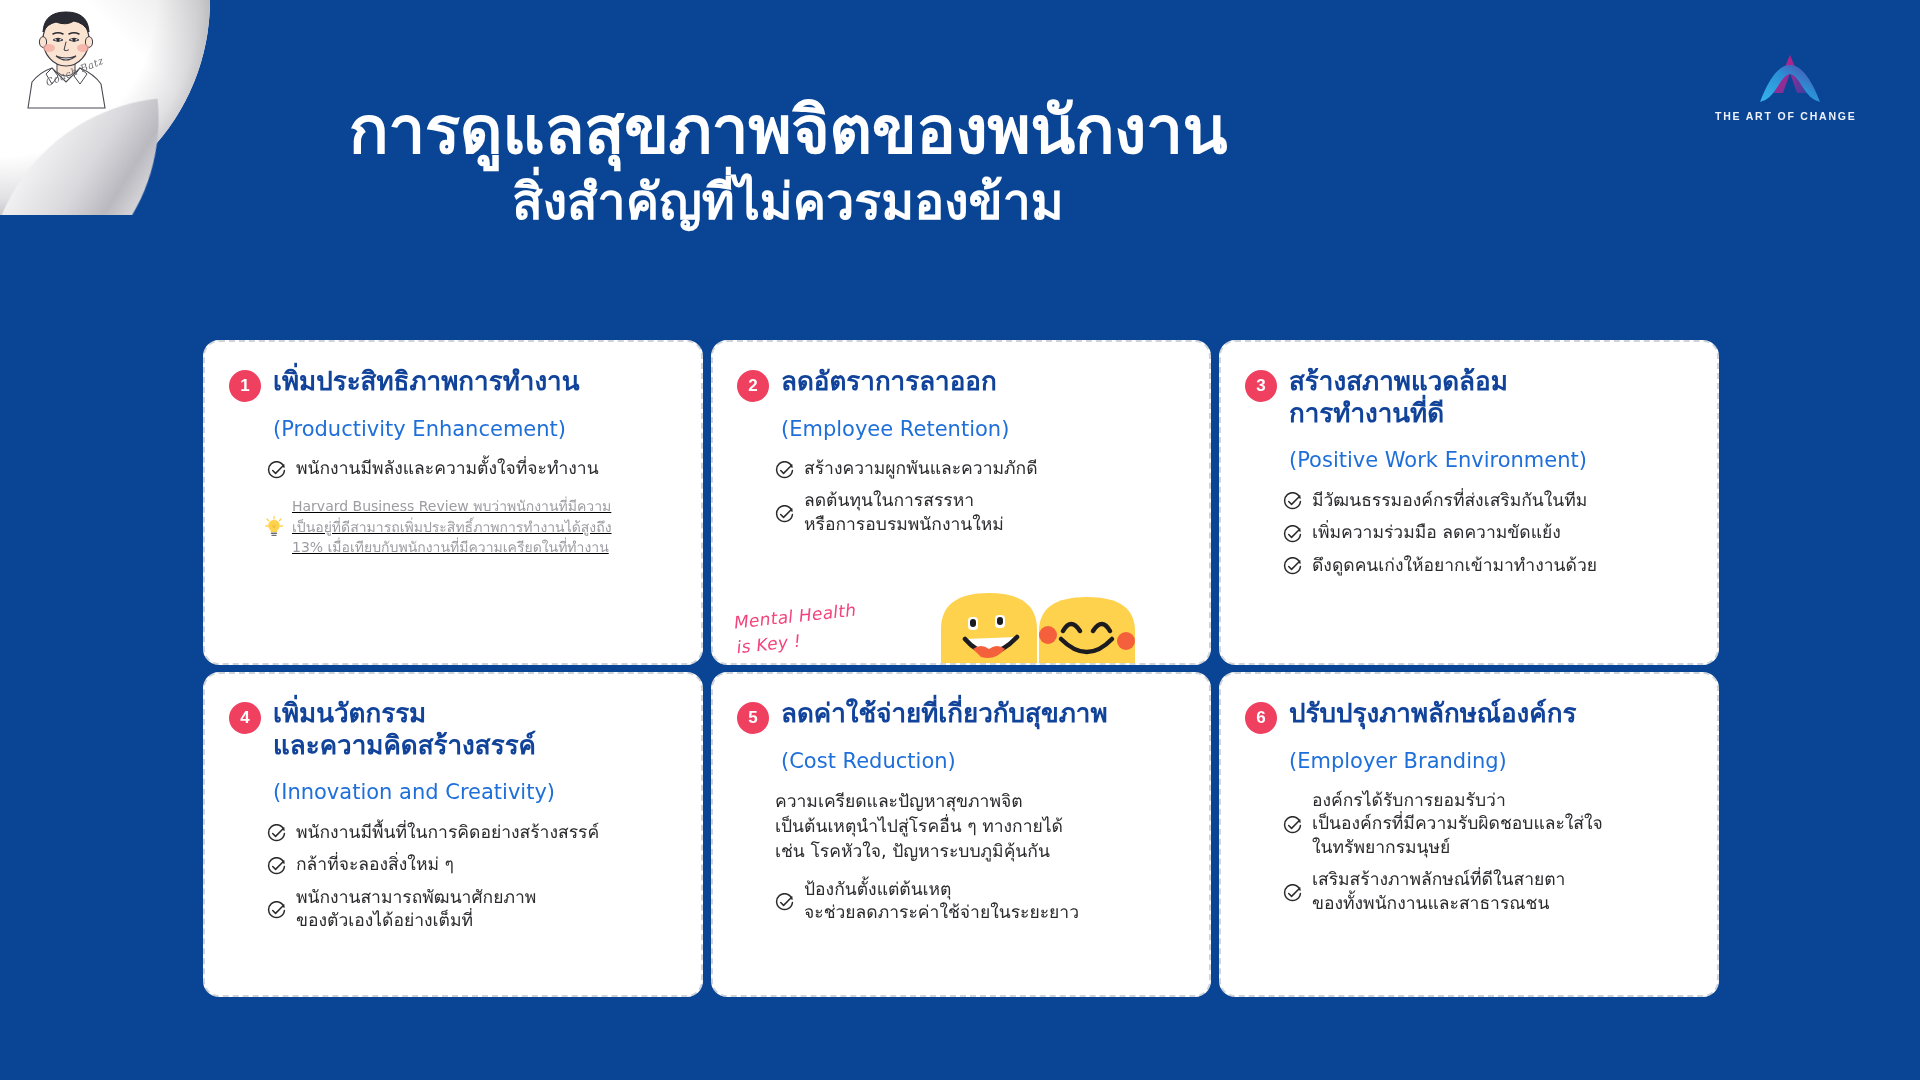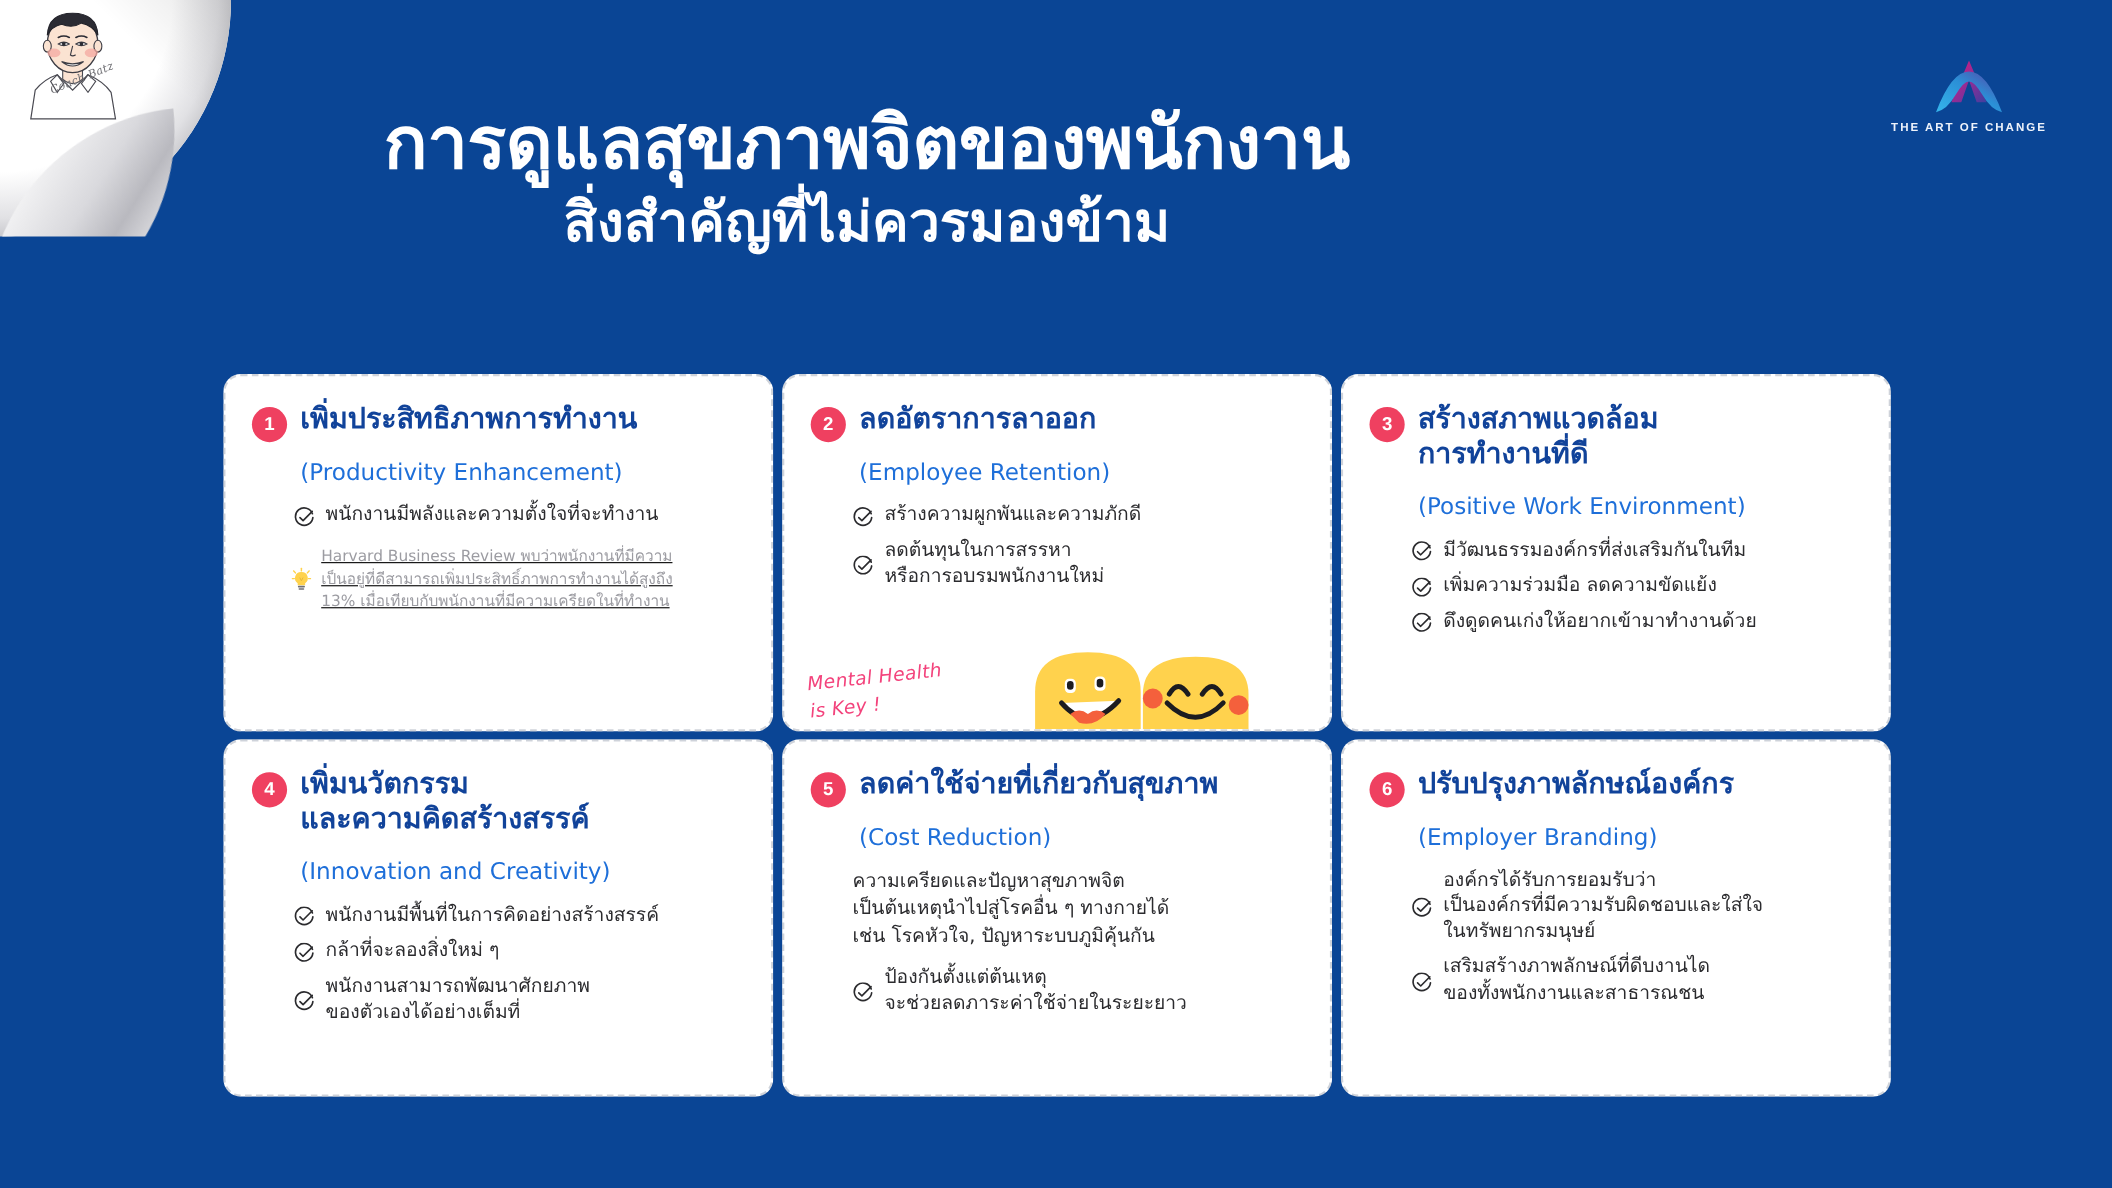--- a/index.html
+++ b/index.html
@@ -83,21 +83,20 @@
     letter-spacing: 0.4px;
     z-index: 46;
     white-space: nowrap;
   }
 
   
   .logo {
     position: absolute;
     right: 55px; top: 52px;
     width: 150px;
-    text-align: center;
     z-index: 30;
   }
   .logo-mark { display: block; margin: 0 auto; }
   .logo-text {
     margin-top: 4px;
     font-size: 10.5px;
     letter-spacing: 1.8px;
     color: #eef3fb;
     font-weight: 600;
     font-family: "Liberation Sans", sans-serif;
@@ -499,18 +498,18 @@
           </svg>
           <div class="bullet-txt">องค์กรได้รับการยอมรับว่า
 เป็นองค์กรที่มีความรับผิดชอบและใส่ใจ
 ในทรัพยากรมนุษย์</div>
         </div>
         <div class="bullet">
           <svg class="check" width="19" height="19" viewBox="0 0 24 24">
             <path d="M21.5 7.6 A10 10 0 1 0 22 12" fill="none" stroke="#2b2b2e" stroke-width="1.9" stroke-linecap="round"></path>
             <path d="M7.2 12.1 L10.8 15.6 L21.3 5.0" fill="none" stroke="#2b2b2e" stroke-width="1.9" stroke-linecap="round" stroke-linejoin="round"></path>
           </svg>
-          <div class="bullet-txt">เสริมสร้างภาพลักษณ์ที่ดีบงานได
+          <div class="bullet-txt">เสริมสร้างภาพลักษณ์ที่ดีในสายตา
 ของทั้งพนักงานและสาธารณชน</div>
         </div>
       </div>
     </div>
   </div>
 
 </body></html>

